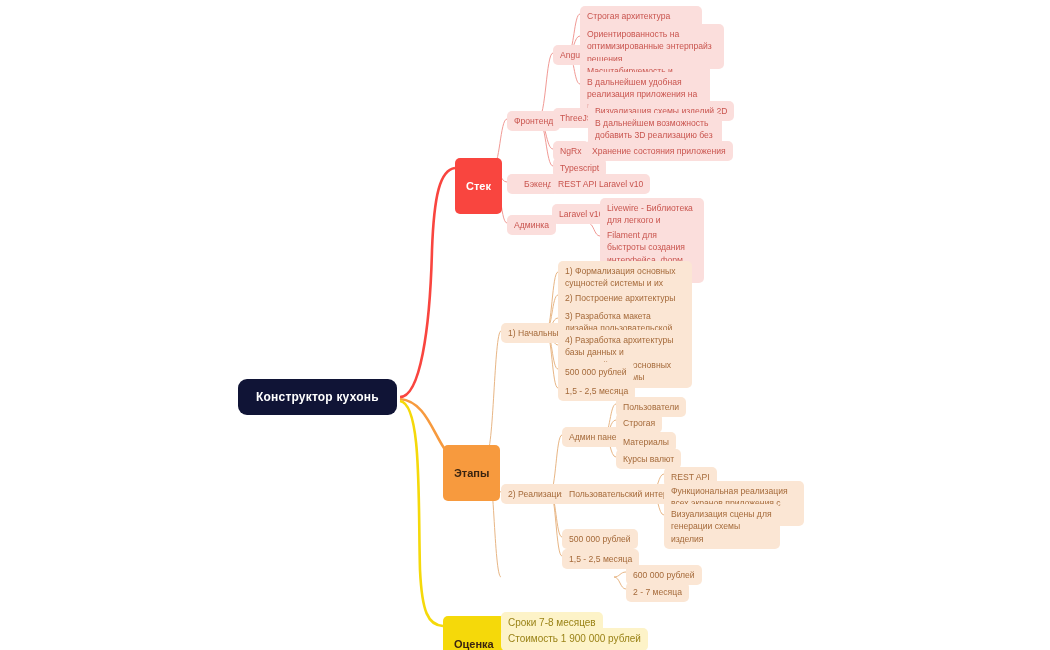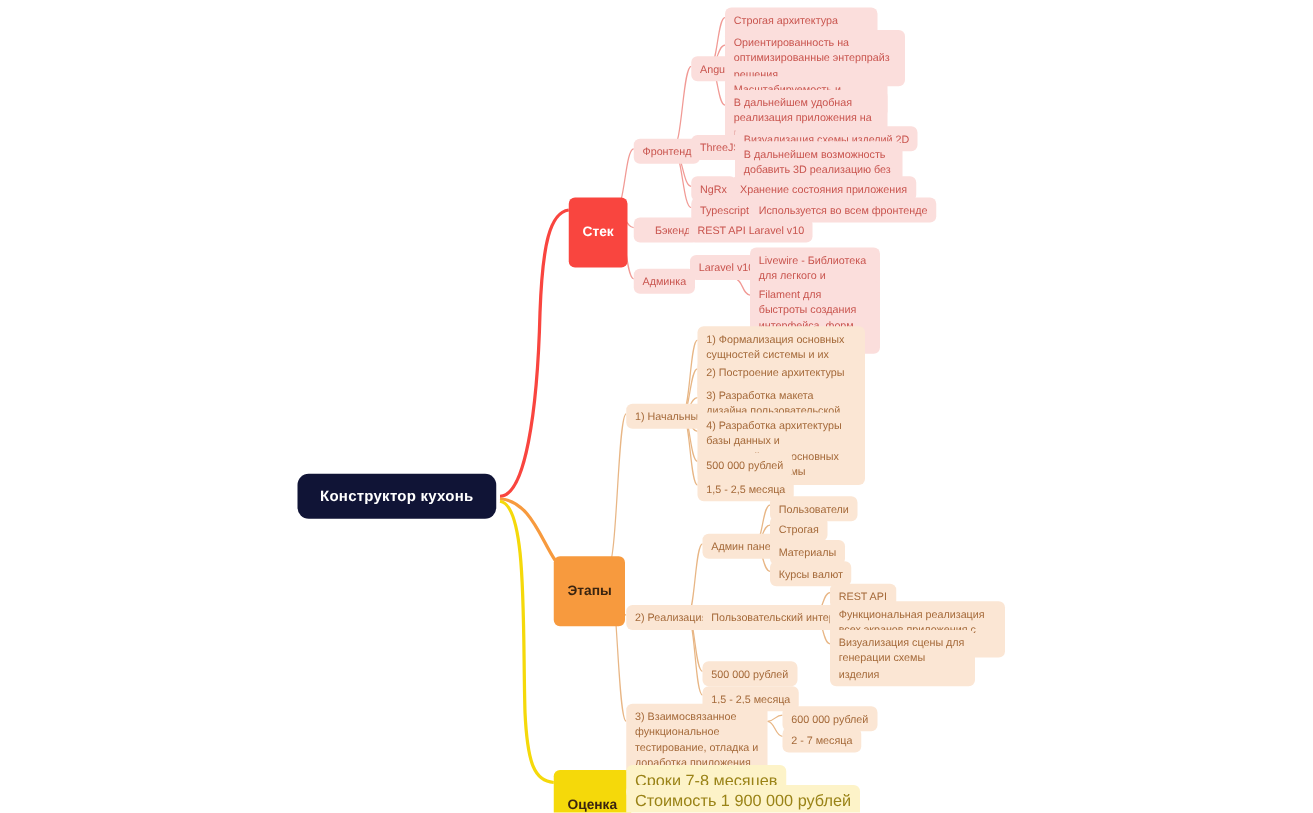--- a/index.html
+++ b/index.html
@@ -30,21 +30,21 @@
   .pink{
     background:#fbdedc;color:#c9554f;border-radius:5px;
     font-size:8.6px;line-height:1.45;padding:4px 7px;
   }
   .peach{
     background:#fbe6d4;color:#a56a3a;border-radius:5px;
     font-size:8.6px;line-height:1.45;padding:4px 7px;
   }
   .yel{
     background:#fdf3c8;color:#9a8317;border-radius:5px;
-    font-size:13px;line-height:1.45;padding:4px 7px;
+    font-size:10px;line-height:1.45;padding:4px 7px;
   }
   .ml{white-space:pre-line;}
   .nw{white-space:nowrap;}
 </style>
 </head>
 <body>
 
 <div id="canvas">
 
   <svg class="links" viewBox="0 0 1050 650">
@@ -134,21 +134,20 @@
   <div class="node pink" style="left:580px;top:72px;width:130px;">В дальнейшем удобная реализация приложения на Ionic</div>
 
   <div class="node pink nw" style="left:553px;top:108px;">ThreeJS</div>
   <div class="node pink nw" style="left:588px;top:101px;">Визуализация схемы изделий 2D</div>
   <div class="node pink" style="left:588px;top:113px;width:134px;">В дальнейшем возможность добавить 3D реализацию без смены библиотеки</div>
 
   <div class="node pink nw" style="left:553px;top:141px;">NgRx</div>
   <div class="node pink nw" style="left:585px;top:141px;">Хранение состояния приложения</div>
 
   <div class="node pink nw" style="left:553px;top:158px;">Typescript</div>
-  <div class="node pink nw" style="left:600px;top:158px;">Используется во всем фронтенде</div>
 
   <div class="node pink nw" style="left:507px;top:174px;padding-left:17px;">Бэкенд</div>
   <div class="node pink nw" style="left:551px;top:174px;">REST API Laravel v10</div>
 
   <div class="node pink nw" style="left:507px;top:215px;">Админка</div>
   <div class="node pink ml nw" style="left:552px;top:204px;">Laravel v10
 Livewire
 Filament</div>
   <div class="node pink" style="left:600px;top:198px;width:104px;">Livewire - Библиотека для легкого и удобного встраивания JS в HTML</div>
   <div class="node pink" style="left:600px;top:225px;width:104px;">Filament для быстроты создания интерфейса, форм, полей и тд</div>
@@ -172,21 +171,20 @@
   <div class="node peach nw" style="left:616px;top:449px;">Курсы валют</div>
 
   <div class="node peach nw" style="left:562px;top:484px;">Пользовательский интерфейс</div>
   <div class="node peach nw" style="left:664px;top:467px;">REST API</div>
   <div class="node peach" style="left:664px;top:481px;width:140px;">Функциональная реализация всех экранов приложения с использованием верстки.</div>
   <div class="node peach" style="left:664px;top:504px;width:116px;">Визуализация сцены для генерации схемы изделия</div>
 
   <div class="node peach nw" style="left:562px;top:529px;">500 000 рублей</div>
   <div class="node peach nw" style="left:562px;top:549px;">1,5 - 2,5 месяца</div>
 
-  <div class="node peach" style="left:501px;top:563px;width:113px;">3) Взаимосвязанное функциональное тестирование, отладка и доработка приложения</div>
   <div class="node peach nw" style="left:626px;top:565px;">600 000 рублей</div>
   <div class="node peach nw" style="left:626px;top:582px;">2 - 7 месяца</div>
 
   <div class="node lvl1 yellow" style="left:443px;top:616px;">Оценка</div>
   <div class="node yel nw" style="left:501px;top:612px;">Сроки 7-8 месяцев</div>
   <div class="node yel nw" style="left:501px;top:628px;">Стоимость 1 900 000 рублей</div>
 
 </div>
 
 </body></html>

